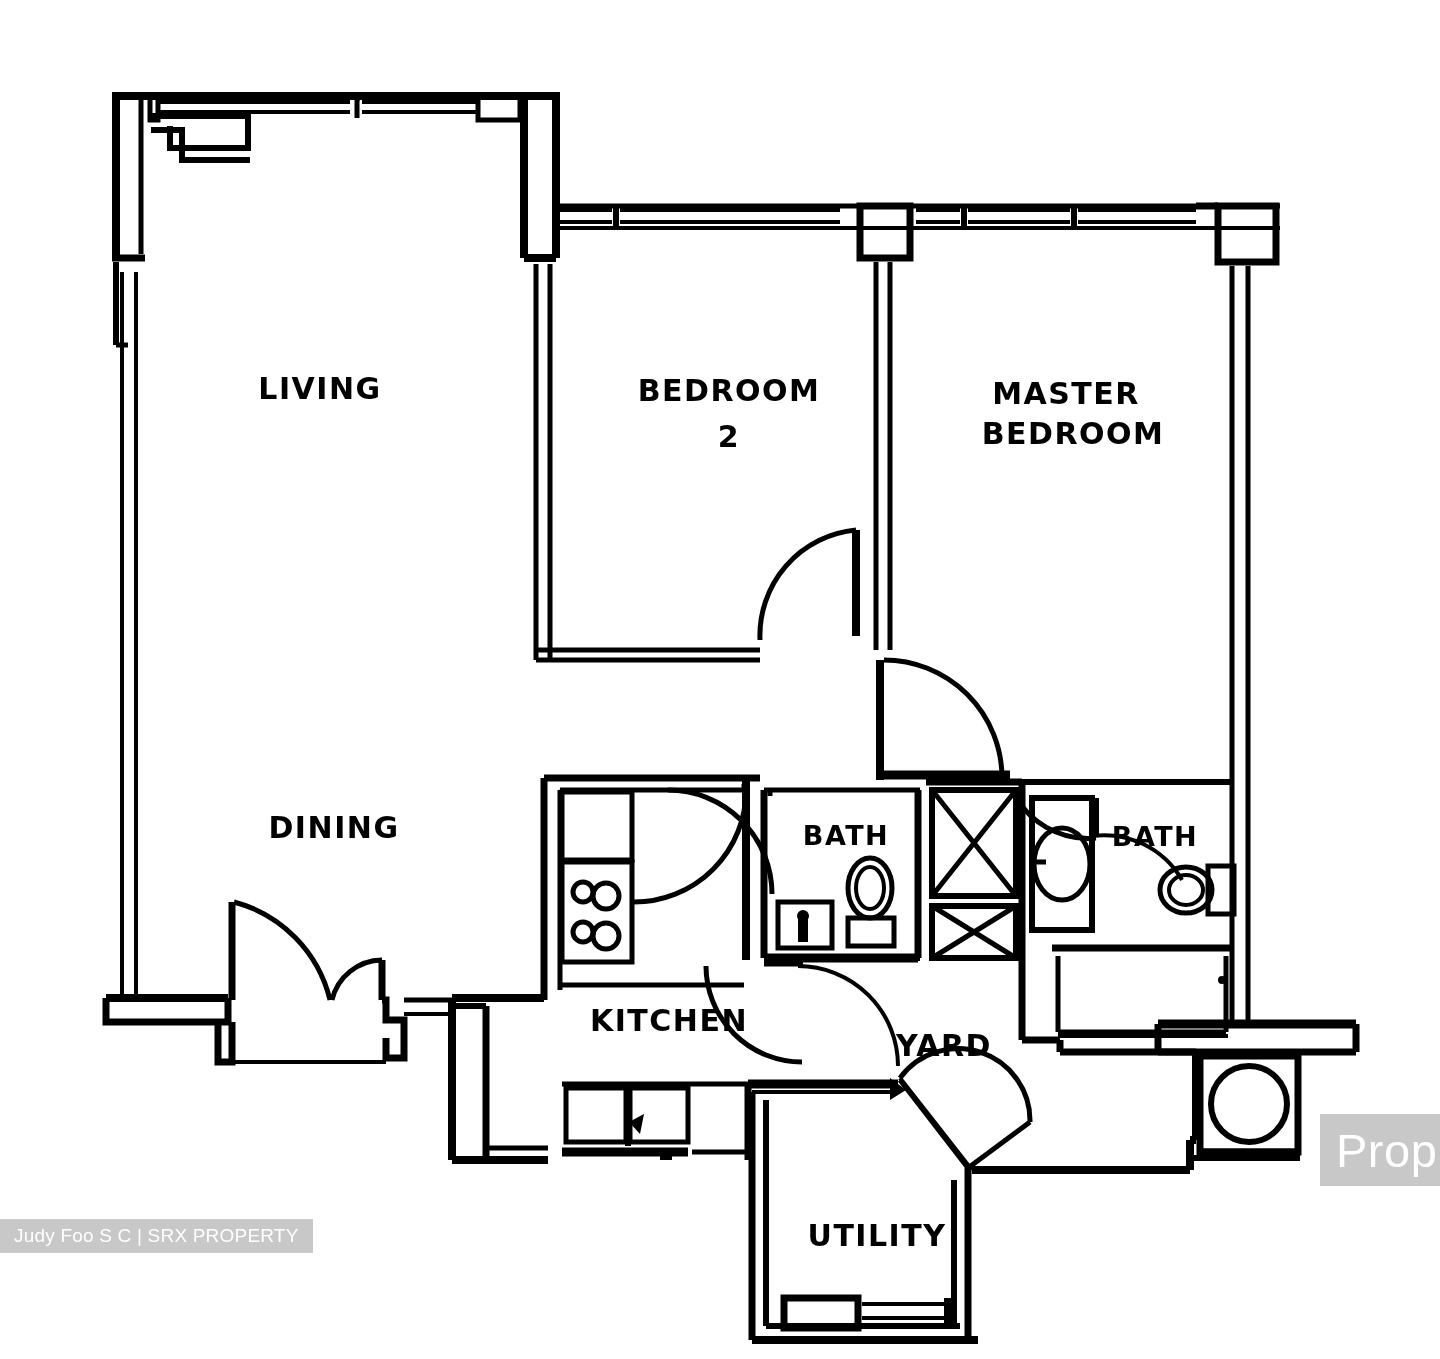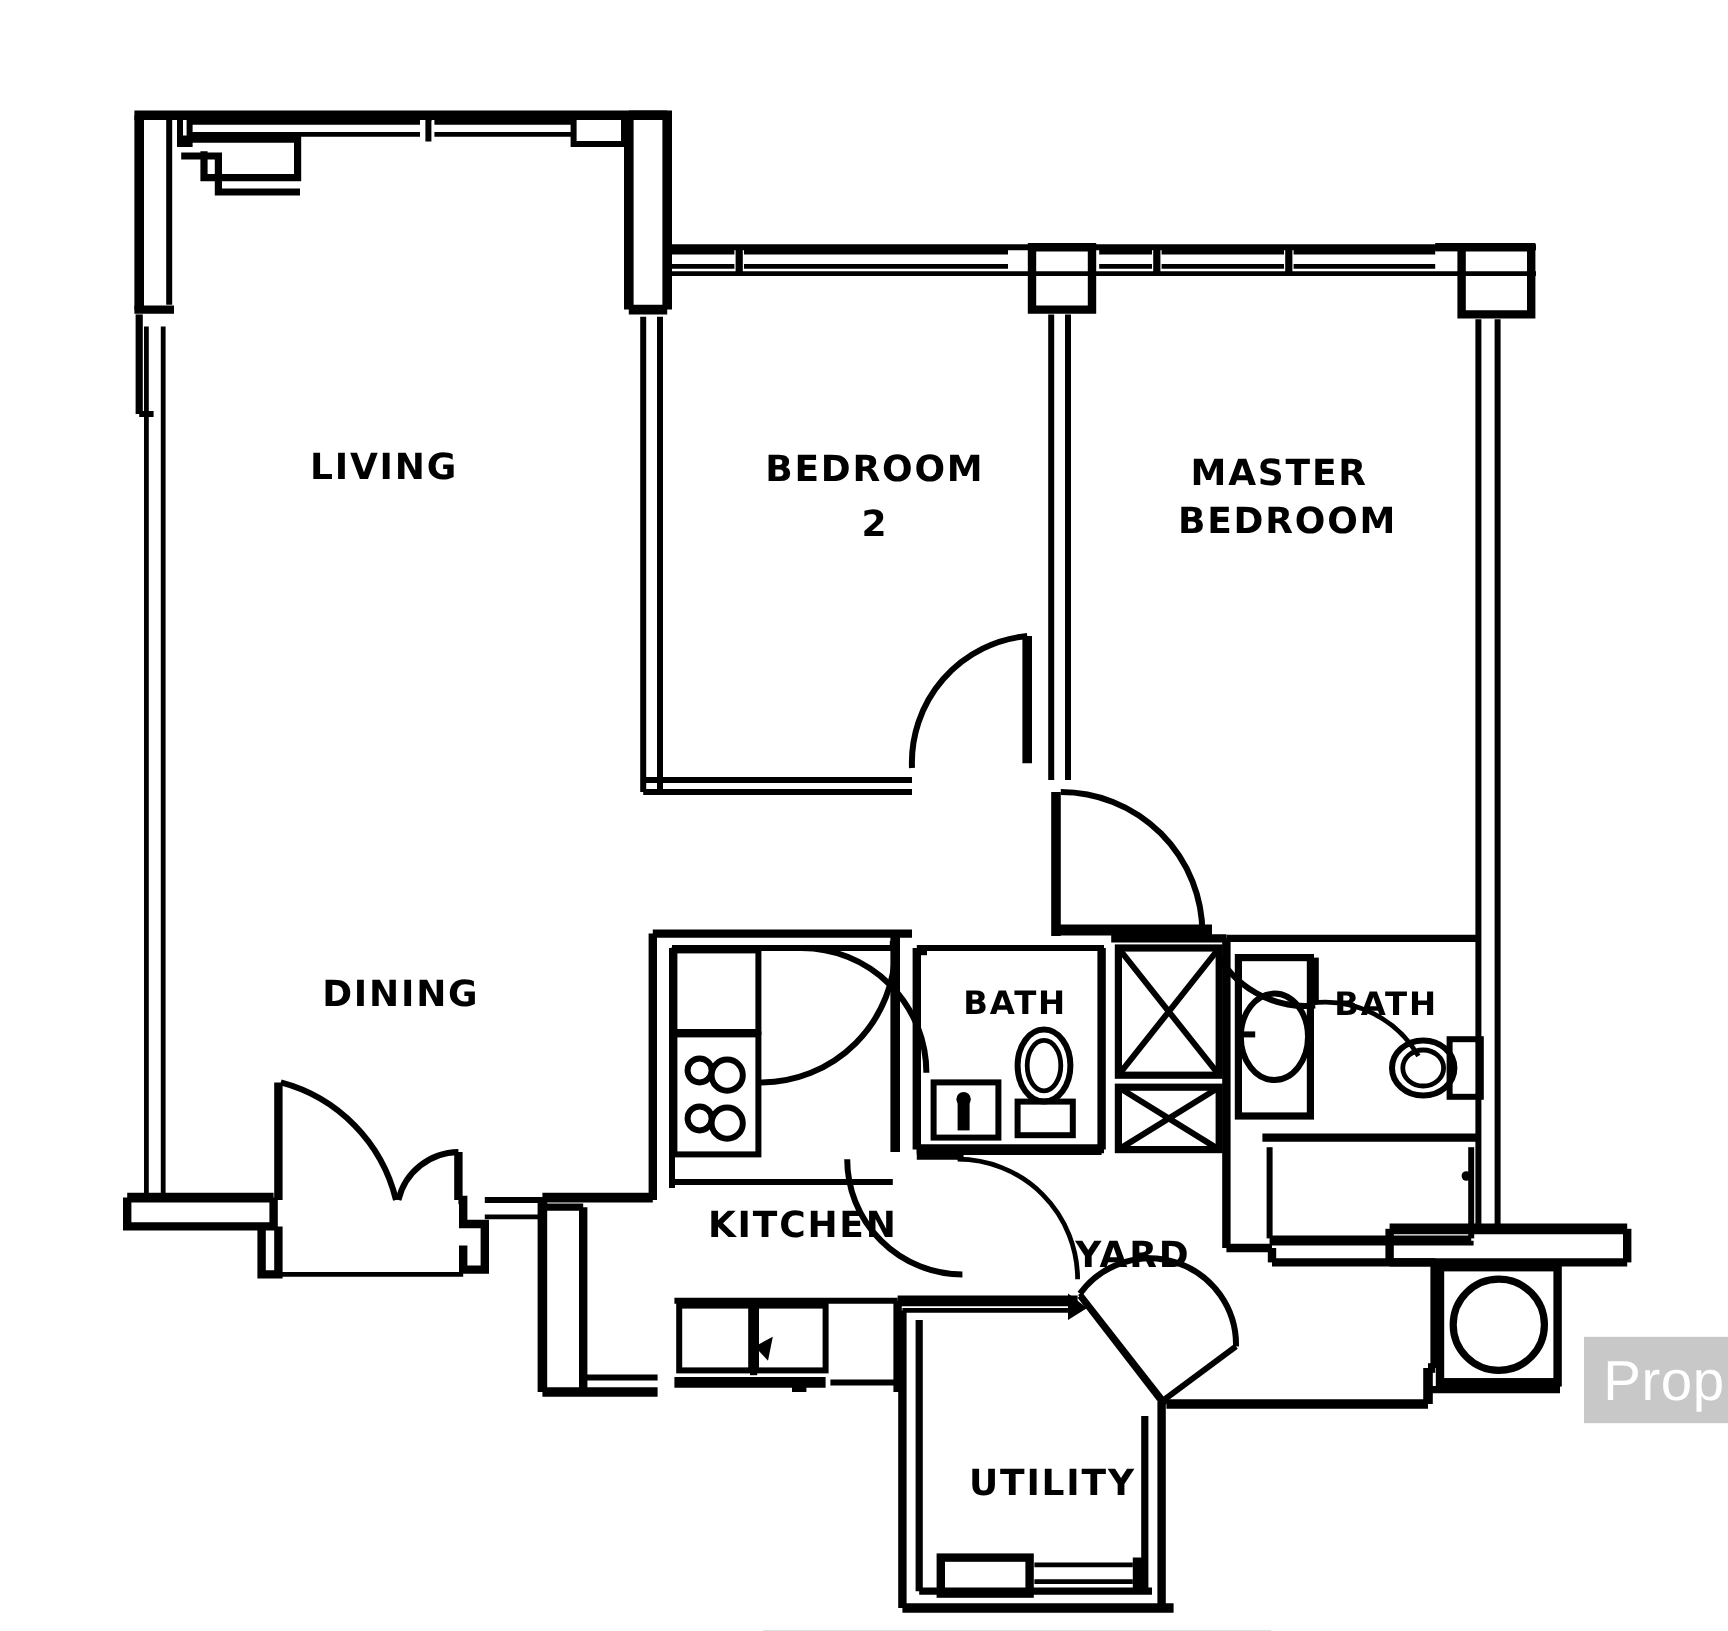--- a/index.html
+++ b/index.html
@@ -6,21 +6,21 @@
   html, body {
     margin: 0;
     padding: 0;
     background: #ffffff;
     font-family: "Liberation Sans", sans-serif;
   }
   #plan-root {
     position: relative;
     width: 1440px;
     height: 1359px;
-    background: #a3a3a3;
+    background: #ec4899;
     overflow: hidden;
   }
   #plan-svg {
     position: absolute;
     left: 0;
     top: 0;
     width: 1440px;
     height: 1359px;
     display: block;
   }
@@ -315,14 +315,15 @@
       <text class="room-label" x="1155" y="846" font-size="27">BATH</text>
       <text class="room-label" x="669" y="1031" font-size="30">KITCHEN</text>
       <text class="room-label" x="944" y="1056" font-size="30">YARD</text>
       <text class="room-label" x="877" y="1246" font-size="30">UTILITY</text>
     </g>
 
   </svg>
 
   <div class="wm" id="wm-right">Prop</div>
 
+  <div class="wm" id="wm-bottom-left">Judy Foo S C | SRX PROPERTY</div>
 
 </div>
 
 </body></html>

